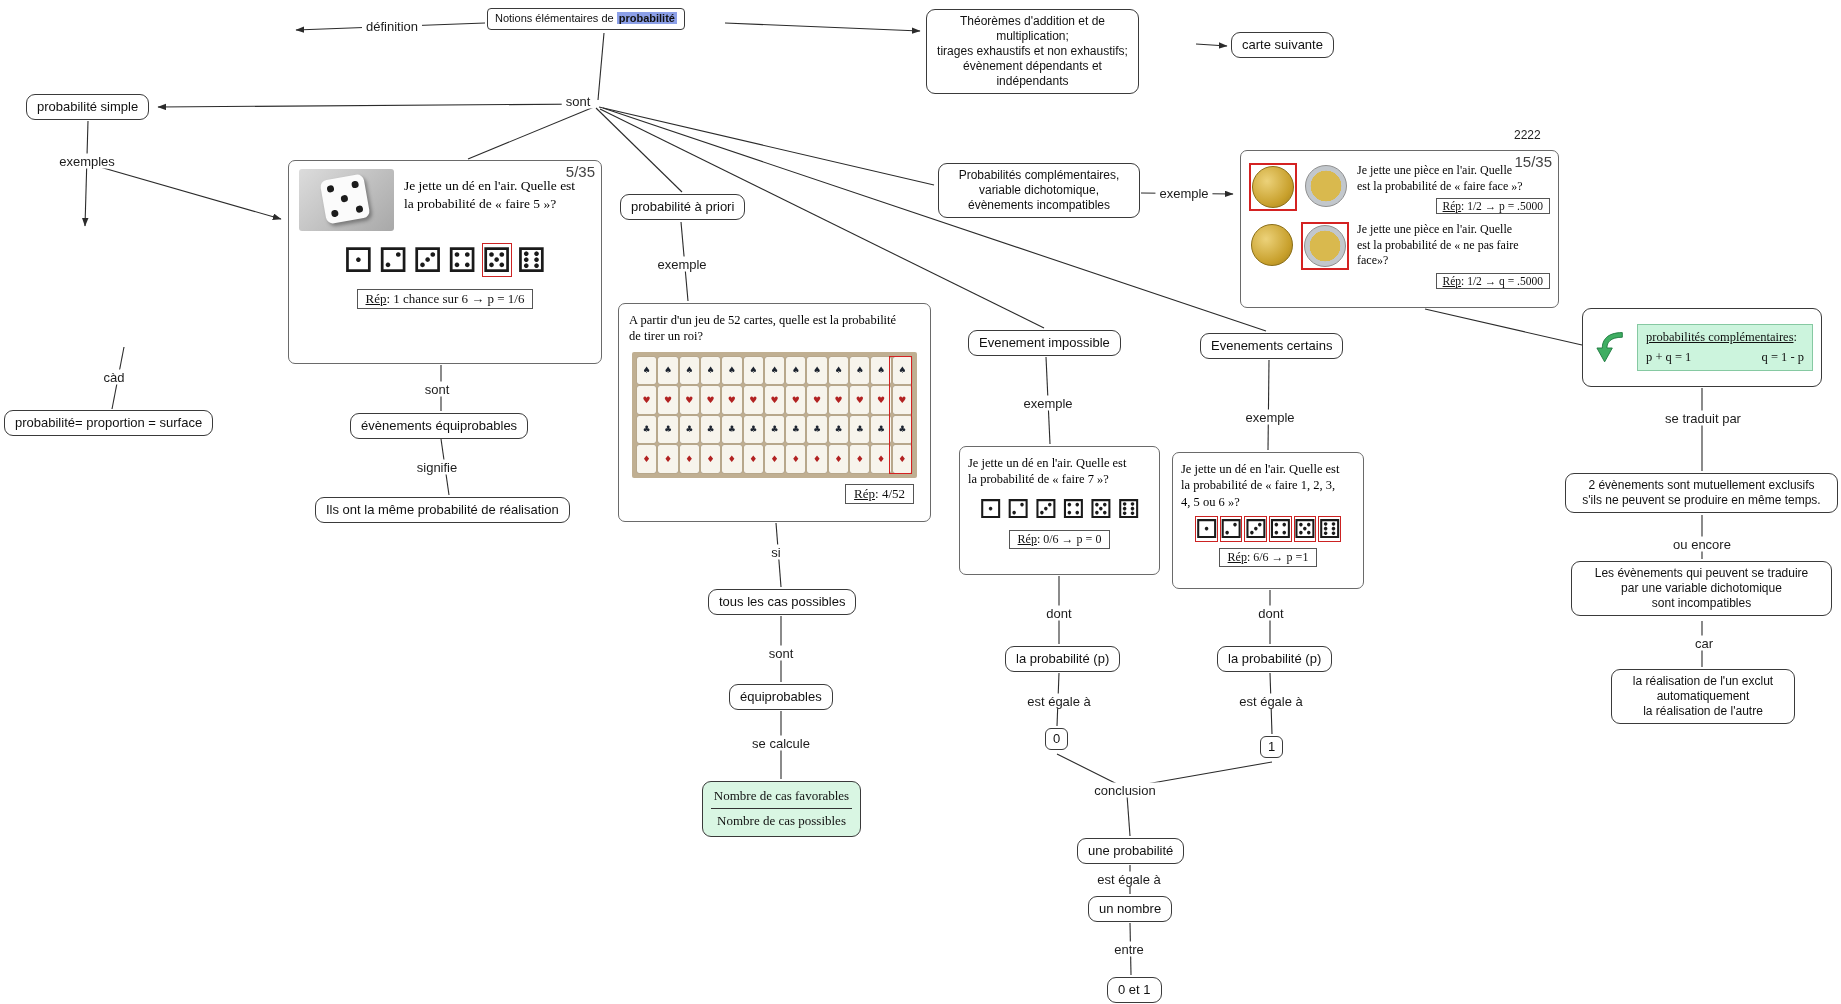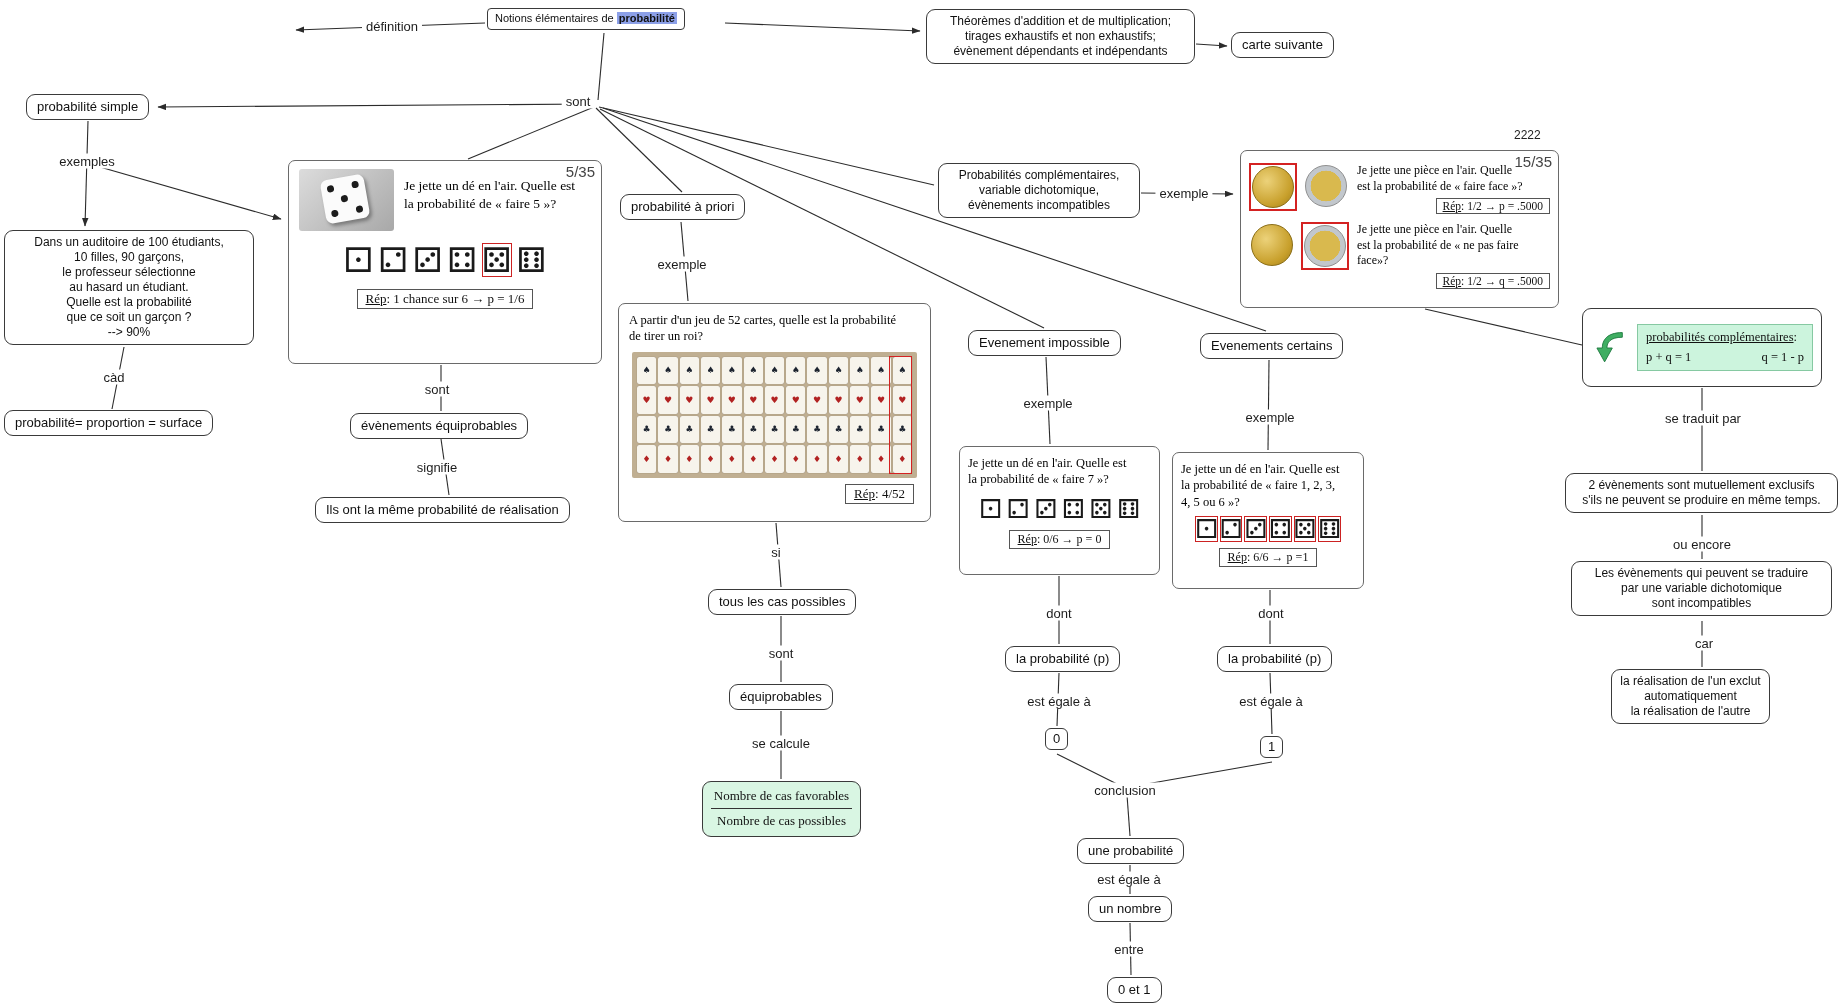--- a/index.html
+++ b/index.html
@@ -115,33 +115,26 @@
     <line x1="1272" y1="762" x2="1135" y2="786"></line>
     <line x1="1127" y1="795" x2="1130" y2="836"></line>
     <line x1="1130" y1="865" x2="1130" y2="894"></line>
     <line x1="1130" y1="923" x2="1131" y2="975"></line>
   </svg>
 
   <div class="node title-node" style="left:487px;top:8px">
     <span>Notions élémentaires de </span><span class="hl">probabilité</span>
   </div>
 
-  <div class="node small pre" style="left:926px;top:9px;width:269px">Théorèmes d'addition et de multiplication;
+  <div class="node small pre" style="left:926px;top:9px;width:213px">Théorèmes d'addition et de multiplication;
 tirages exhaustifs et non exhaustifs;
 évènement dépendants et indépendants</div>
   <div class="node" style="left:1231px;top:32px">carte suivante</div>
 
   <div class="node" style="left:26px;top:94px">probabilité simple</div>
-  <div class="node small pre" style="left:4px;top:230px;width:250px">Dans un auditoire de 100 étudiants,
-10 filles, 90 garçons,
-le professeur sélectionne
-au hasard un étudiant.
-Quelle est la probabilité
-que ce soit un garçon ?
---&gt; 90%</div>
   <div class="node" style="left:4px;top:410px">probabilité= proportion = surface</div>
 
   <div class="slide" style="left:288px;top:160px;width:314px;height:204px">
     <div class="page">5/35</div>
     <div class="toprow">
       <div class="die-photo">
         <div class="die3d">
           <i class="pa"></i>
             <i class="pb"></i>
             <i class="pc"></i>
@@ -326,21 +319,21 @@
         <span>q = 1 - p</span>
       </div>
     </div>
   </div>
 
   <div class="node small pre" style="left:1565px;top:473px;width:273px">2 évènements sont mutuellement exclusifs
 s'ils ne peuvent se produire en même temps.</div>
   <div class="node small pre" style="left:1571px;top:561px;width:261px">Les évènements qui peuvent se traduire
 par une variable dichotomique
 sont incompatibles</div>
-  <div class="node small pre" style="left:1611px;top:669px;width:159px">la réalisation de l'un exclut
+  <div class="node small pre" style="left:1611px;top:669px;width:184px">la réalisation de l'un exclut
 automatiquement
 la réalisation de l'autre</div>
 
   <div class="elabel" style="left:392px;top:26px">définition</div>
   <div class="elabel" style="left:578px;top:101px">sont</div>
   <div class="elabel" style="left:87px;top:161px">exemples</div>
   <div class="elabel" style="left:114px;top:377px">càd</div>
   <div class="elabel" style="left:437px;top:389px">sont</div>
   <div class="elabel" style="left:437px;top:467px">signifie</div>
   <div class="elabel" style="left:682px;top:264px">exemple</div>

